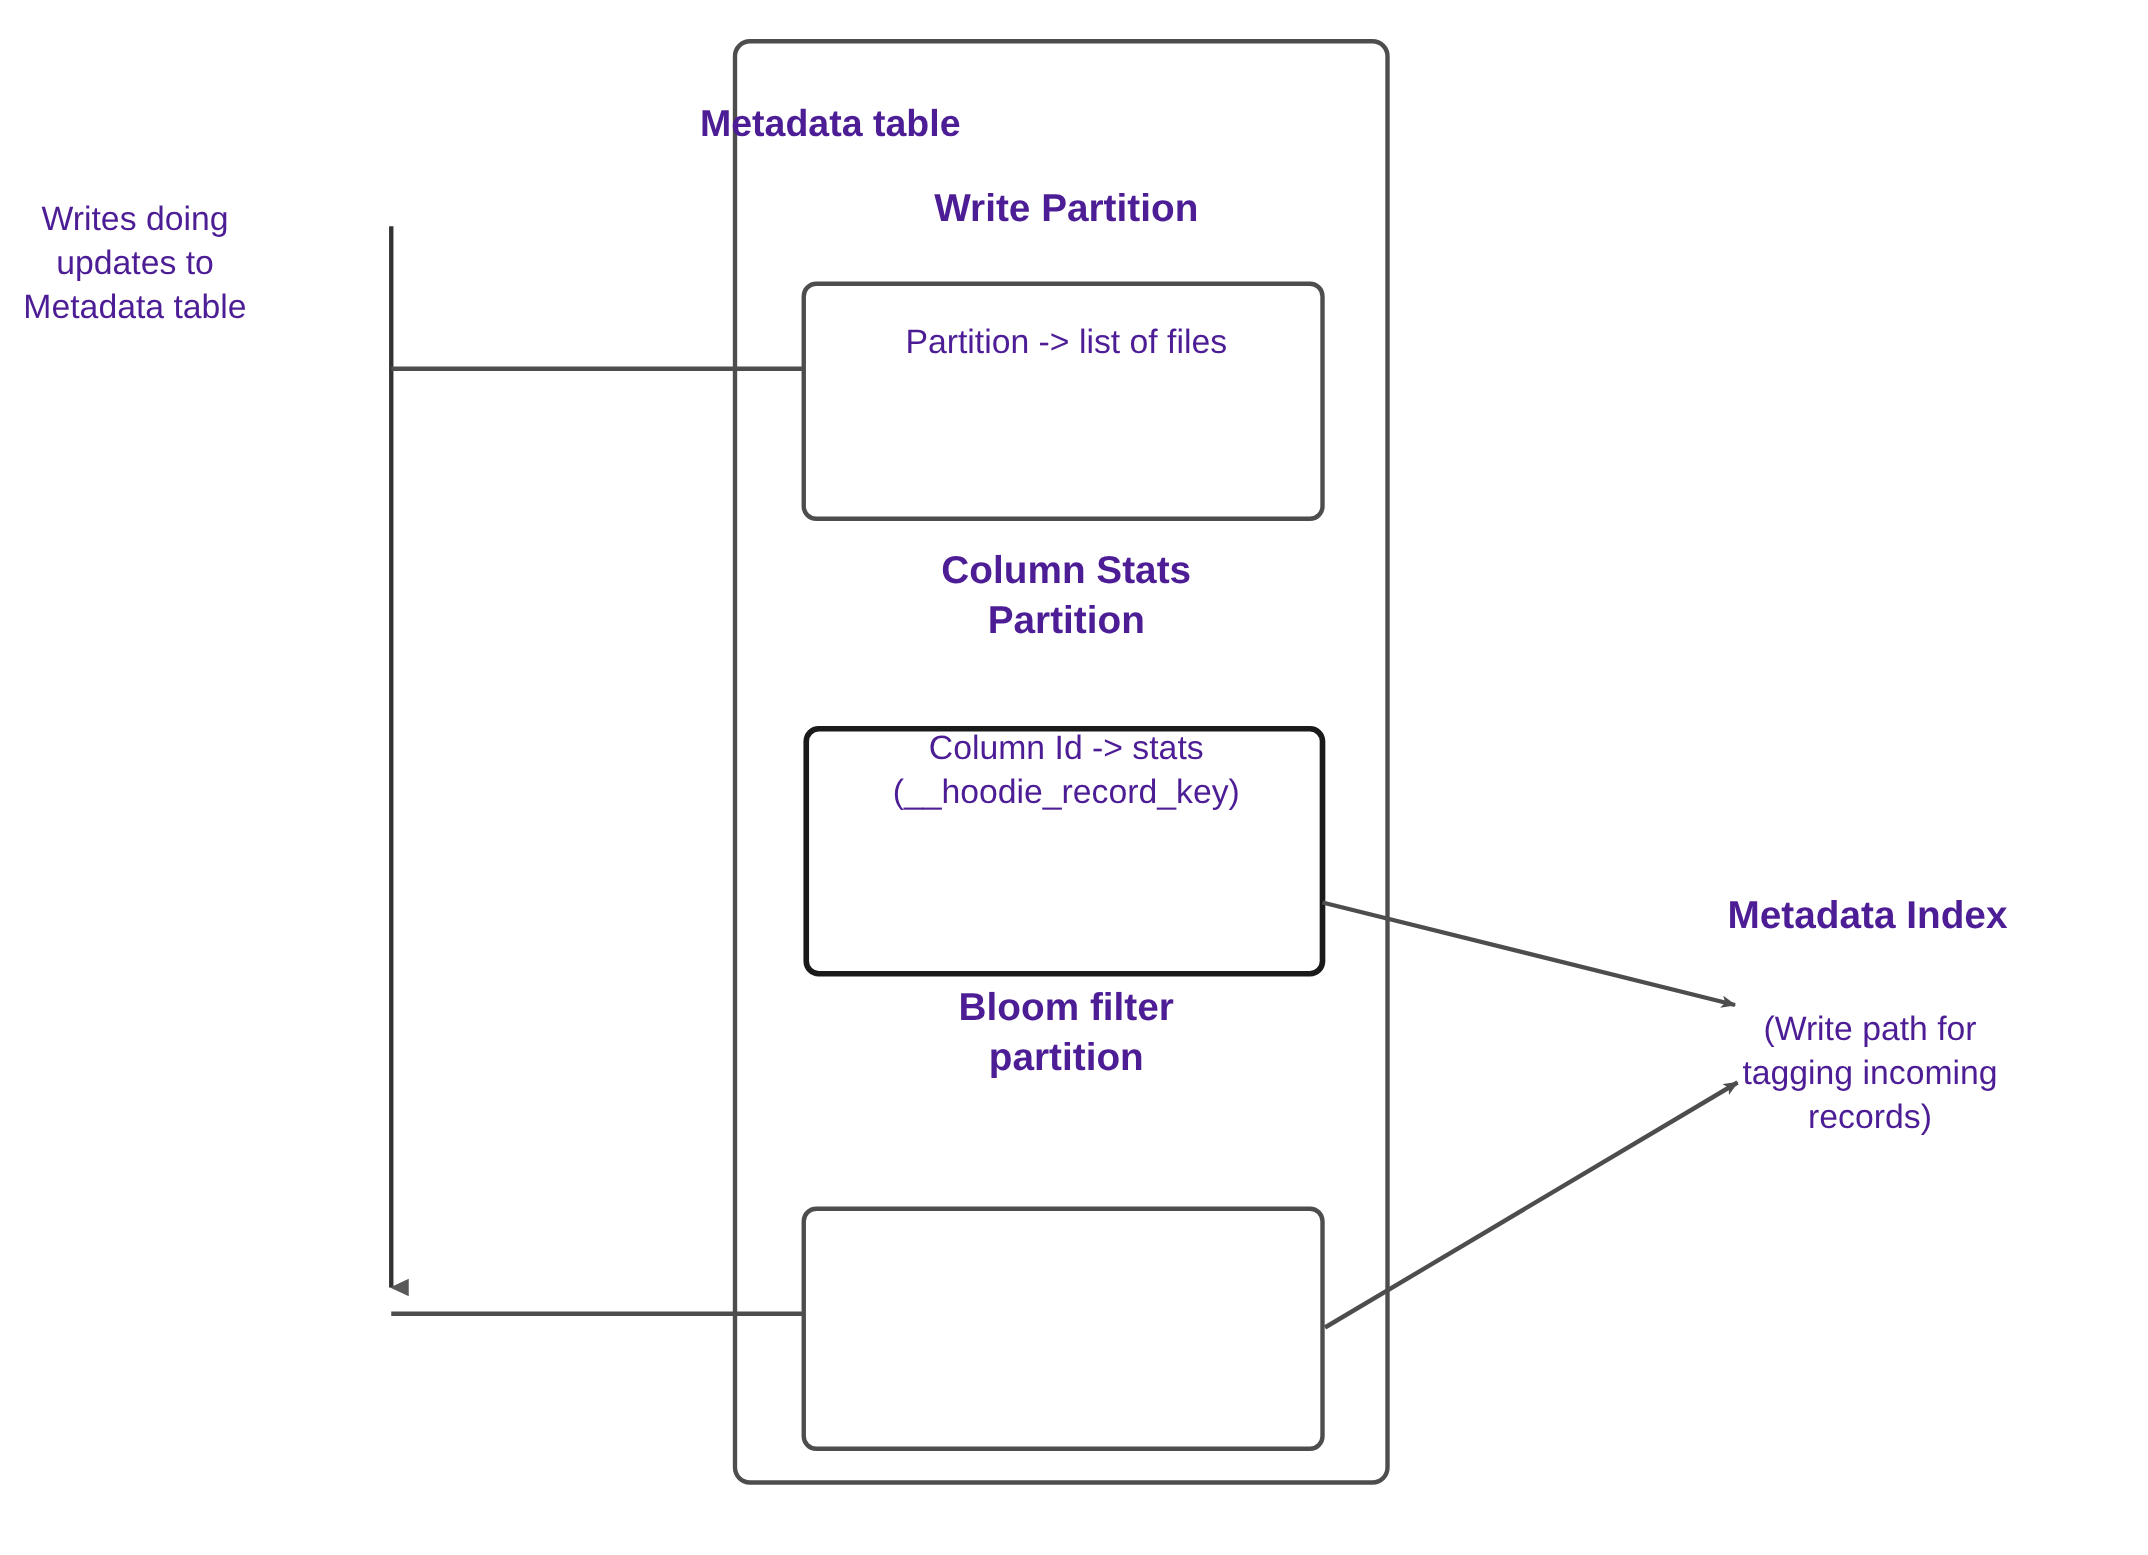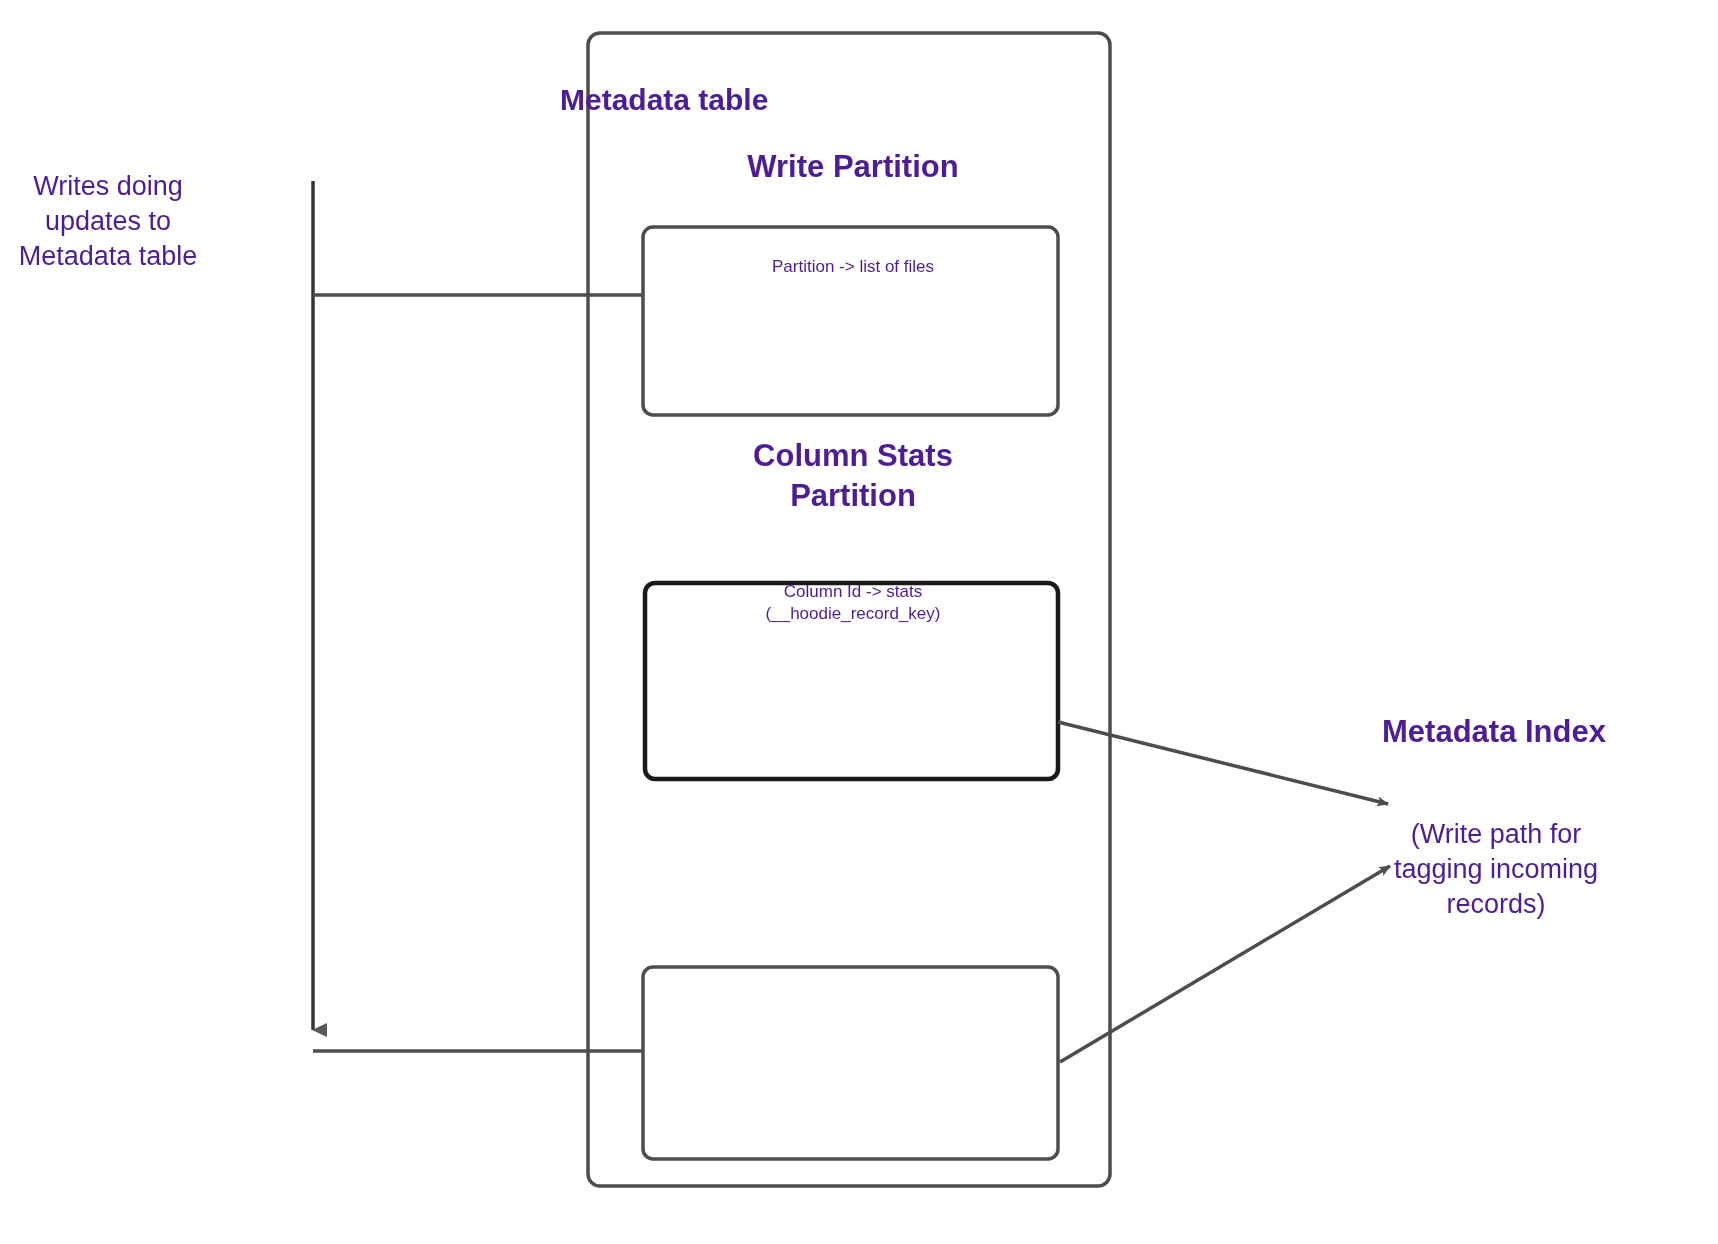--- a/index.html
+++ b/index.html
@@ -30,28 +30,27 @@
   .txt {
     position: absolute;
     text-align: center;
     line-height: 1.3;
     white-space: pre-line;
     color: #4c1d95;
   }
   .label-plain {
     font-size: 27px;
     font-weight: 400;
-    margin-top: 11px;
   }
   .label-bold {
     font-size: 30px;
     font-weight: bold;
   }
   .label-box {
-    font-size: 17px;
+    font-size: 27px;
     font-weight: 400;
   }
   .heading-bold {
     font-size: 31px;
     font-weight: bold;
   }
   
   #writes-label {
     left: 8px;
     top: 158px;
@@ -147,20 +146,22 @@
   <div class="txt heading-bold" id="files-partition-title">Write Partition</div>
 
   <div class="txt label-box" id="files-box-text">Partition -&gt; list of files</div>
 
   <div class="txt heading-bold" id="colstats-partition-title">Column Stats
 Partition</div>
 
   <div class="txt label-box" id="colstats-box-text">Column Id  -&gt; stats
 (__hoodie_record_key)</div>
 
+  <div class="txt heading-bold" id="bloom-partition-title">Bloom filter
+partition</div>
 
 
   <div class="txt label-plain" id="metadata-index-caption">(Write path for
 tagging incoming
 records)</div>
 
   <div class="txt heading-bold" id="metadata-index-title">Metadata Index</div>
 
 </div>
 

